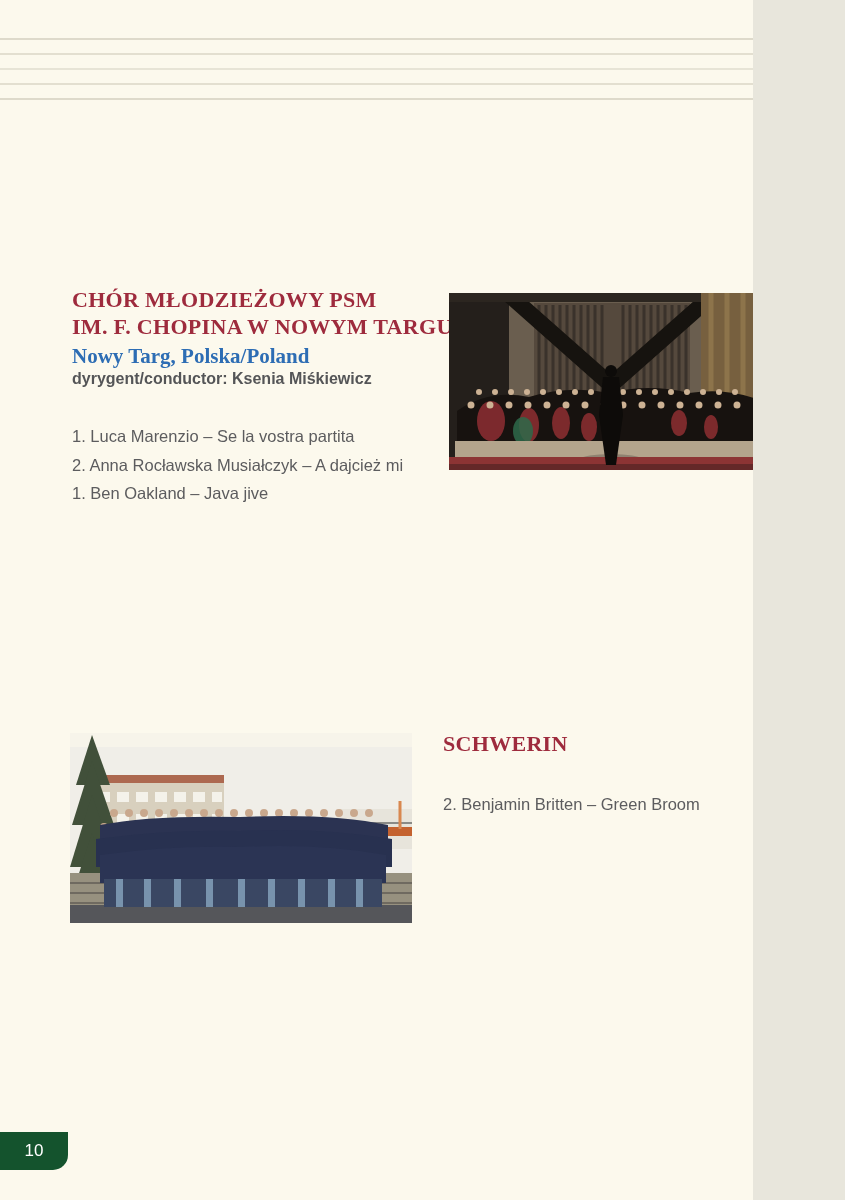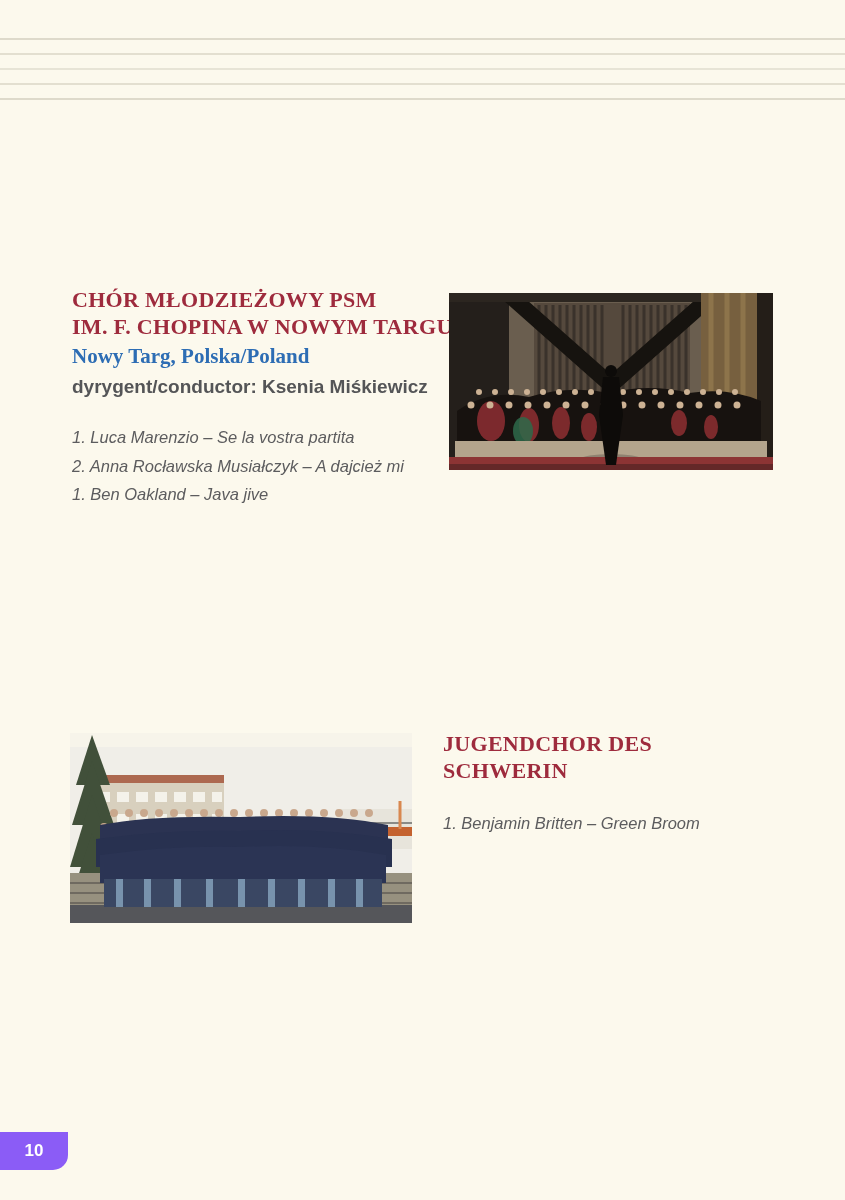--- a/index.html
+++ b/index.html
@@ -1,19 +1,19 @@
 <!DOCTYPE html>
 <html><head>
 <meta charset="utf-8">
 <style>
   * { margin:0; padding:0; box-sizing:border-box; }
   html,body { background:#e8e6dc; }
   .page {
     position:relative;
-    width:845px; height:1200px;
+    width:753px; height:1200px;
     background:#fcf9ed;
     overflow:hidden;
     font-family:"Liberation Sans", sans-serif;
   }
   
   .staff { position:absolute; left:0; top:0; width:845px; height:110px; }
   .staff-line { position:absolute; left:0; width:100%; height:2px; background:#e3dfd0; }
   .staff-line:nth-child(1){ top:38px; background:#dedacb; }
   .staff-line:nth-child(2){ top:53px; }
   .staff-line:nth-child(3){ top:68px; background:#e7e4d6; }
@@ -31,41 +31,41 @@
   }
   .entry-location {
     font-family:"Liberation Serif", serif;
     font-weight:700;
     font-size:21px; line-height:24px;
     color:#2d6db4;
     margin-top:4px;
     white-space:nowrap;
   }
   .entry-conductor {
-    font-size:19px; line-height:22px;
+    font-size:16px; line-height:22px;
     font-weight:700;
     color:#545557;
-    margin-top:8px;
-  }
-  .repertoire { margin-top:25px; list-style:none;font-style:italic; }
+    margin-top:0;
+  }
+  .repertoire { margin-top:32px; list-style:none; }
   .repertoire-item {
     font-size:16.5px; line-height:28.5px;
     font-weight:400;
     color:#5c5c5e;
     white-space:nowrap;
   }
   .photo { position:absolute; display:block; }
 
   .page-tab {
     position:absolute; left:0; top:1132px;
     width:68px; height:38px;
-    background:#8b5cf6;
+    background:#14532d;
     border-radius:0 0 15px 0;
     color:#ffffff;
-    font-size:17px; font-weight:700;
+    font-size:17px; font-weight:400;
     line-height:38px; text-align:center;
   }
 
   #entry1-text { left:72px; top:287px; width:380px; }
   #entry1-photo { left:449px; top:293px; }
   #entry2-photo { left:70px;  top:733px; }
   #entry2-text { left:443px; top:731px; width:345px; }
   #entry2-text .entry-conductor { width:340px; }
 </style>
 </head>
@@ -203,24 +203,23 @@
         <rect x="136" y="146" width="7" height="28"></rect>
       <rect x="168" y="146" width="7" height="28"></rect>
         <rect x="198" y="146" width="7" height="28"></rect>
       <rect x="228" y="146" width="7" height="28"></rect>
         <rect x="258" y="146" width="7" height="28"></rect>
       <rect x="286" y="146" width="7" height="28"></rect>
     </g>
   </svg>
 
   <div class="entry-text" id="entry2-text">
-    <div class="entry-name">JUGENDCHOR DES</div>
     <div class="entry-name">SCHWERIN</div>
     <ul class="repertoire">
-      <li class="repertoire-item">1. Benjamin Britten – Green Broom</li>
+      <li class="repertoire-item">2. Benjamin Britten – Green Broom</li>
     </ul>
   </div>
 
   <div class="page-tab">
     <span>10</span>
   </div>
 
 </div>
 
 </body></html>

